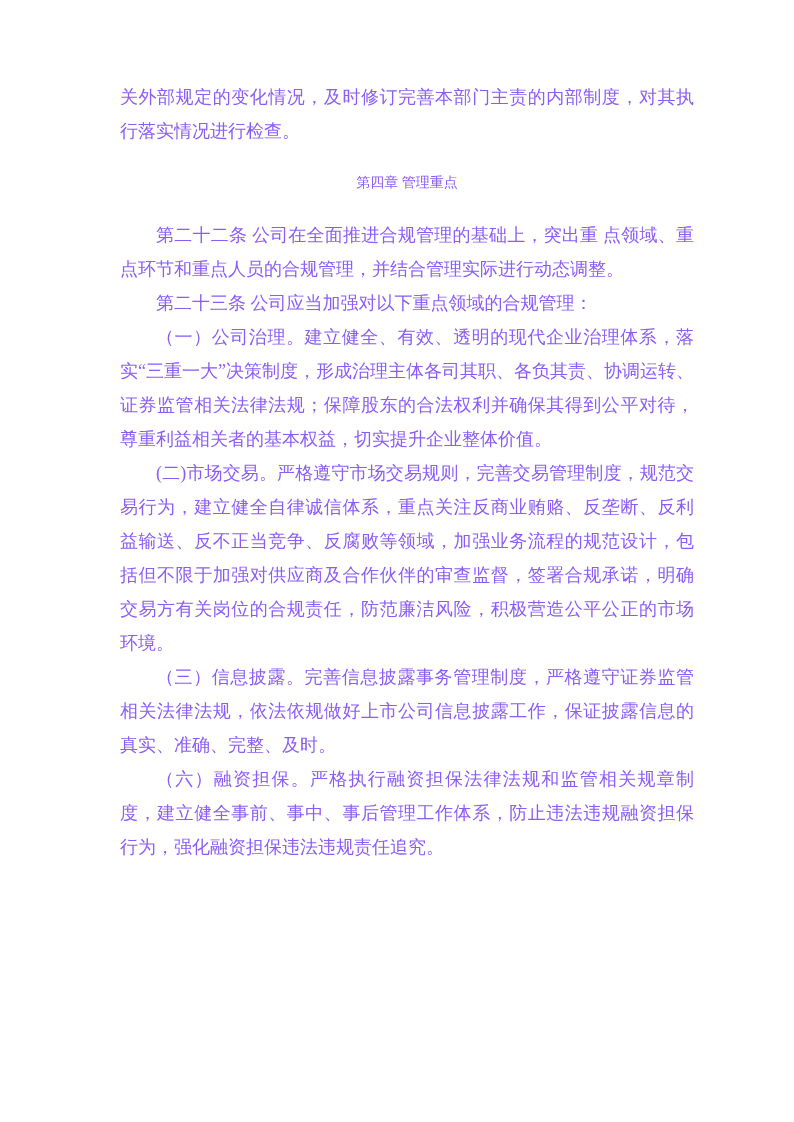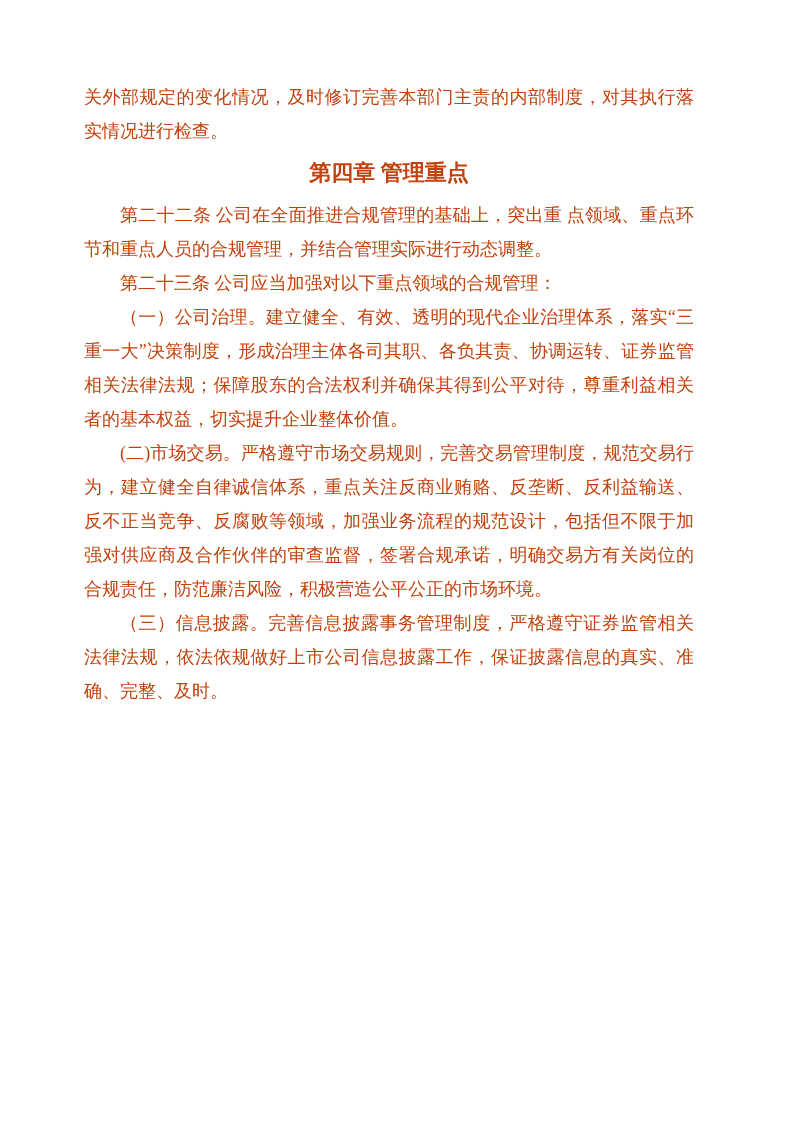--- a/index.html
+++ b/index.html
@@ -7,43 +7,43 @@
     padding: 0;
     background: #ffffff;
   }
   .page {
     position: relative;
     width: 794px;
     height: 1122px;
     margin: 0 auto;
     background: #ffffff;
     box-sizing: border-box;
-    padding: 80px 100px 0 84px;
+    padding: 80px 100px 0 120px;
     overflow: hidden;
     font-family: "Liberation Serif", "DejaVu Serif", serif;
-    color: #c2410c;
+    color: #8b5cf6;
   }
   .para {
     margin: 0;
     font-size: 18px;
     line-height: 34px;
     text-align: justify;
     text-justify: inter-ideograph;
     text-indent: 2em;
     word-break: break-all;
   }
   .para.no-indent {
     text-indent: 0;
   }
   .chapter-heading {
-    margin: 8px;
-    font-size: 22px;
+    margin: 18px;
+    font-size: 14px;
     line-height: 34px;
     text-align: center;
-    font-weight: 700;
+    font-weight: 400;
     text-indent: 0;
   }
   .article-term {
     font-weight: 400;
   }
 </style>
 </head>
 <body>
 
 <div class="page">
@@ -57,15 +57,16 @@
   <p class="para"><span class="article-term">第二十三条</span> <span>公司应当加强对以下重点领域的合规管理：</span></p>
 
   <p class="para">（一）公司治理。建立健全、有效、透明的现代企业治理体系，落实“三重一大”决策制度，形成治理主体各司其职、各负其责、协调运转、证券监管相关法律法规；保障股东的合法权利并确保其得到公平对待，尊重利益相关者的基本权益，切实提升企业整体价值。</p>
 
   <p class="para">(二)市场交易。严格遵守市场交易规则，完善交易管理制度，规范交易行为，建立健全自律诚信体系，重点关注反商业贿赂、反垄断、反利益输送、反不正当竞争、反腐败等领域，加强业务流程的规范设计，包括但不限于加强对供应商及合作伙伴的审查监督，签署合规承诺，明确交易方有关岗位的合规责任，防范廉洁风险，积极营造公平公正的市场环境。</p>
 
   <p class="para">（三）信息披露。完善信息披露事务管理制度，严格遵守证券监管相关法律法规，依法依规做好上市公司信息披露工作，保证披露信息的真实、准确、完整、及时。</p>
 
 
 
+  <p class="para">（六）融资担保。严格执行融资担保法律法规和监管相关规章制度，建立健全事前、事中、事后管理工作体系，防止违法违规融资担保行为，强化融资担保违法违规责任追究。</p>
 
 
 </div>
 
 </body></html>

